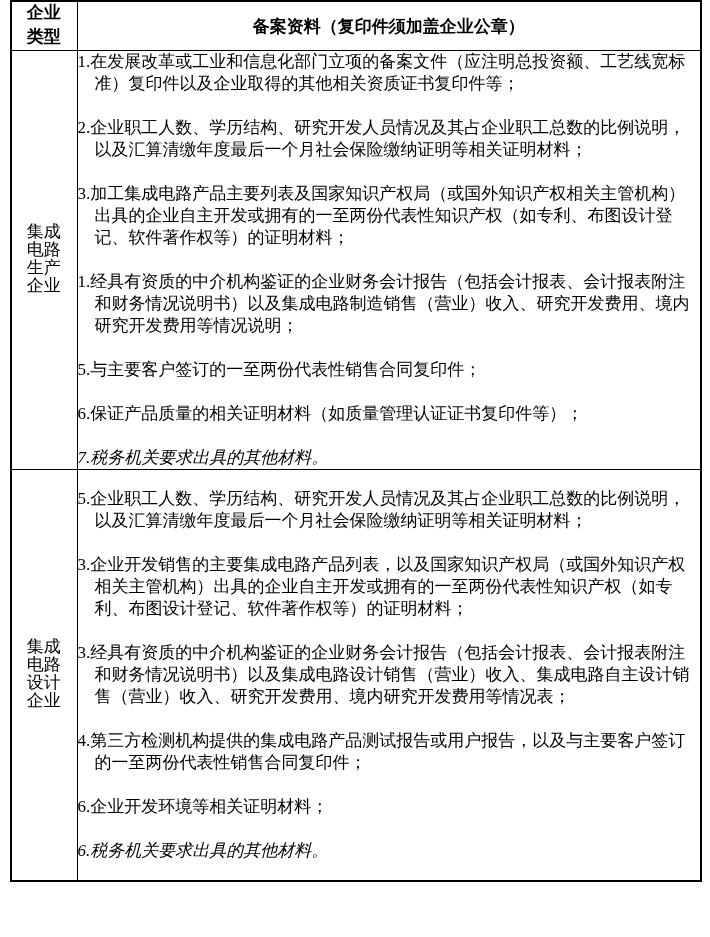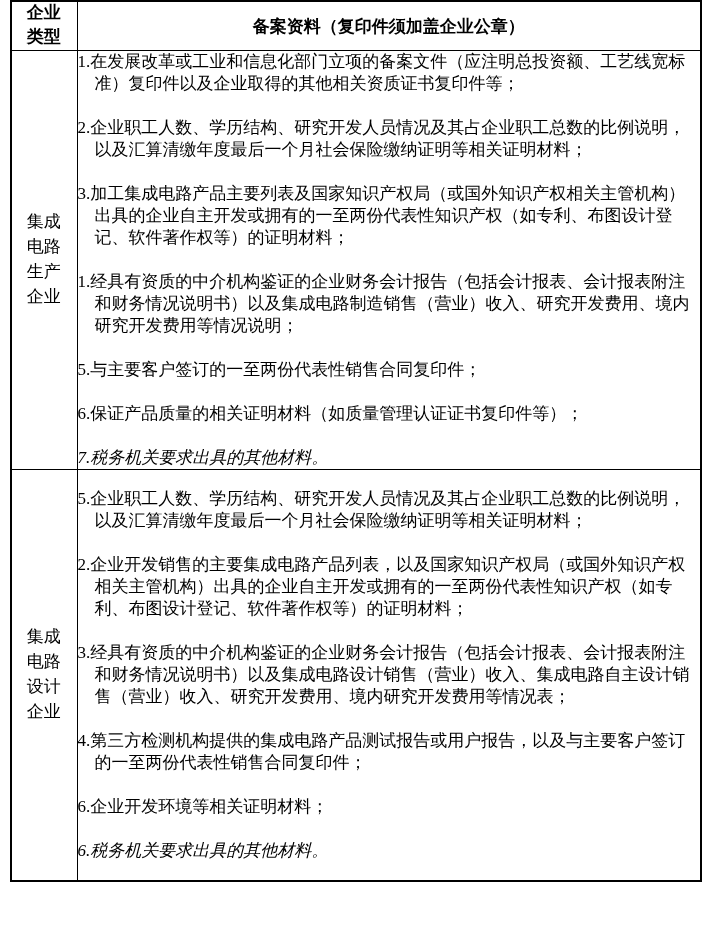--- a/index.html
+++ b/index.html
@@ -50,21 +50,21 @@
     word-break: break-all;
     line-height: 24px;
     text-align: left;
     font-family: Liberation Mono, monospace;
   }
   td.type-cell {
     text-align: center;
     font-size: 17px;
   }
   td.type-cell .two-char {
-    line-height: 25px;
+    line-height: 18px;
   }
   td.items-cell {
     padding: 8px 6px 8px 6px;
     font-size: 17px;
     line-height: 22px;
     vertical-align: top;
   }
   td.items-cell p.filing-item {
     margin: 0 0 22px 0;
     padding-left: 17px;
@@ -110,21 +110,21 @@
           <p class="filing-item">7.税务机关要求出具的其他材料。</p>
         </td>
       </tr>
 
       <tr class="row-design">
         <td class="type-cell">
           <span class="two-char">集成电路设计企业</span>
         </td>
         <td class="items-cell">
           <p class="filing-item">5.企业职工人数、学历结构、研究开发人员情况及其占企业职工总数的比例说明，以及汇算清缴年度最后一个月社会保险缴纳证明等相关证明材料；</p>
-          <p class="filing-item">2.企业开发销售的主要集成电路产品列表，以及国家知识产权局（或国外知识产权相关主管机构）出具的企业自主开发或拥有的一至两份代表性知识产权（如专利、布图设计登记、软件著作权等）的证明材料；</p>
+          <p class="filing-item">3.企业开发销售的主要集成电路产品列表，以及国家知识产权局（或国外知识产权相关主管机构）出具的企业自主开发或拥有的一至两份代表性知识产权（如专利、布图设计登记、软件著作权等）的证明材料；</p>
           <p class="filing-item">3.经具有资质的中介机构鉴证的企业财务会计报告（包括会计报表、会计报表附注和财务情况说明书）以及集成电路设计销售（营业）收入、集成电路自主设计销售（营业）收入、研究开发费用、境内研究开发费用等情况表；</p>
           <p class="filing-item">4.第三方检测机构提供的集成电路产品测试报告或用户报告，以及与主要客户签订的一至两份代表性销售合同复印件；</p>
           <p class="filing-item">6.企业开发环境等相关证明材料；</p>
           <p class="filing-item">6.税务机关要求出具的其他材料。</p>
         </td>
       </tr>
     </tbody>
   </table>
 </div>
 

